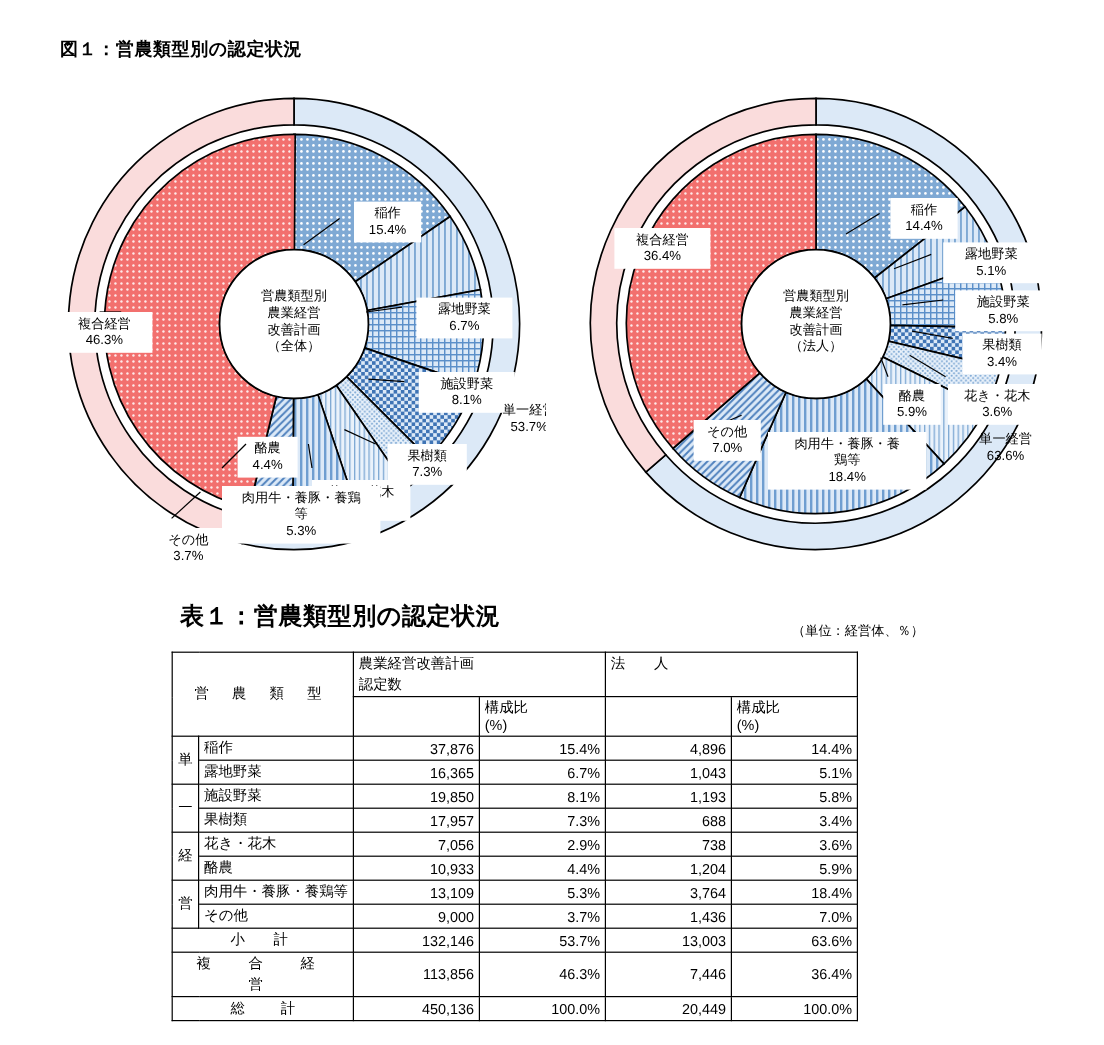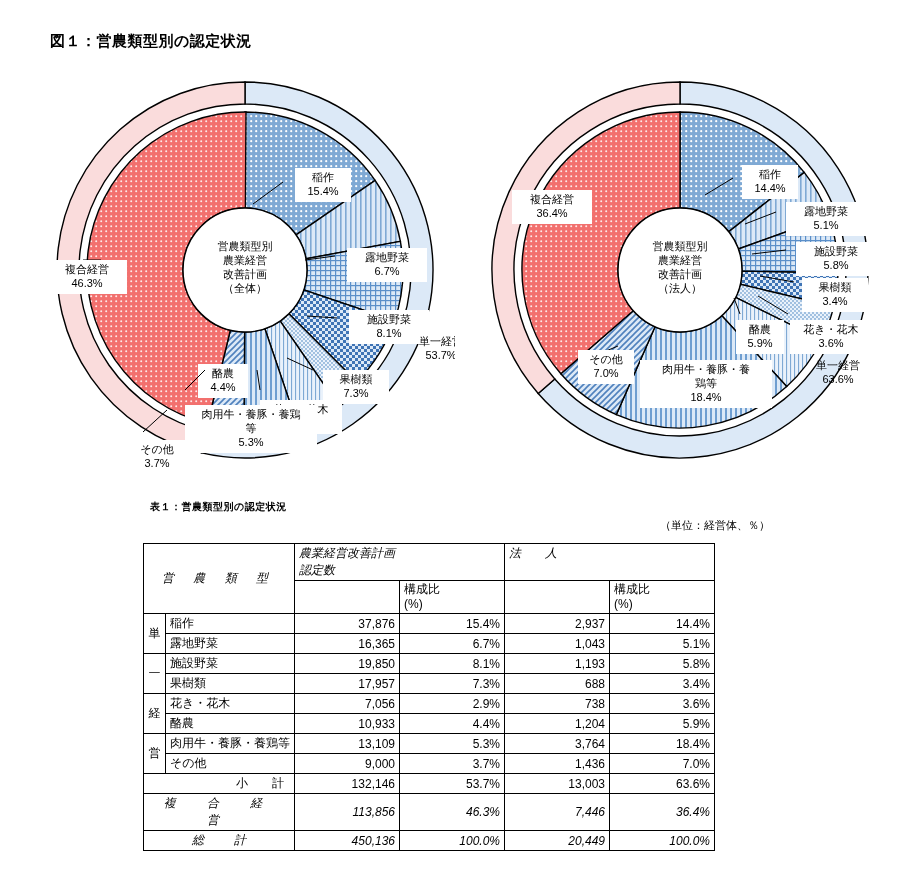--- a/index.html
+++ b/index.html
@@ -15,21 +15,21 @@
     position:absolute; left:50px; top:32px;
     font-size:15px; font-weight:bold; letter-spacing:.5px;
   }
   .charts{position:absolute;left:0;top:70px;width:920px;height:420px;}
   .chart-box{position:absolute;top:0;}
   #chart-left{left:55px;}
   #chart-right{left:490px;}
 
   .tbl-title{
     position:absolute; left:150px; top:500px;
-    font-size:10px; font-weight:bold; letter-spacing:.5px;
+    font-size:20px; font-weight:bold; letter-spacing:.5px;
   }
   .unit-note{
     position:absolute; left:660px; top:518px;
     font-size:11px;
     font-family:Liberation Serif, serif;
   }
   table.data{
     position:absolute; left:143px; top:543px;
     border-collapse:collapse;
     font-size:12px;
@@ -45,21 +45,21 @@
   .c-type{width:120px;text-align:left;}
   .c-vert{width:22px;text-align:center;vertical-align:middle;}
   .c-num{width:105px;text-align:right;}
   .c-pct{width:105px;text-align:right;}
   .hdr-type{height:84px;text-align:center;vertical-align:middle;letter-spacing:8px;}
   .hdr-top{text-align:left;vertical-align:top;height:44px;}
   .hdr-top-c{text-align:left;vertical-align:top;height:44px;padding-left:10px;letter-spacing:6px;}
   .hdr-sub{text-align:left;vertical-align:middle;height:40px;line-height:1.25;}
   .thick-l{border-left:2px solid #000;margin-left:40px;}
   .thick-r{border-right:2px solid #000;}
-  .thick-t{border-top:2px solid #000;font-style:italic;}
+  .thick-t{border-top:2px solid #000;}
   .thick-b{border-bottom:2px solid #000;}
   .nowrap{white-space:nowrap;}
   text{font-family:"Liberation Sans","DejaVu Sans",sans-serif;}
 </style>
 </head>
 <body>
 
 <div class="fig-title">図１：営農類型別の認定状況</div>
 
 <div class="charts">
@@ -345,21 +345,21 @@
         <div>(%)</div>
       </td>
     </tr>
   </thead>
   <tbody id="tbody">
       <tr>
       <td class="c-vert thick-l" rowspan="2">単</td>
       <td class="c-type nowrap">稲作</td>
       <td class="c-num">37,876</td>
       <td class="c-pct">15.4%</td>
-      <td class="c-num thick-l">2,937</td>
+      <td class="c-num thick-l">4,896</td>
       <td class="c-pct thick-r">14.4%</td>
     </tr>
       <tr>
 
       <td class="c-type nowrap">露地野菜</td>
       <td class="c-num">16,365</td>
       <td class="c-pct">6.7%</td>
       <td class="c-num thick-l">1,043</td>
       <td class="c-pct thick-r">5.1%</td>
     </tr>
@@ -405,21 +405,21 @@
     </tr>
       <tr>
 
       <td class="c-type nowrap">その他</td>
       <td class="c-num">9,000</td>
       <td class="c-pct">3.7%</td>
       <td class="c-num thick-l">1,436</td>
       <td class="c-pct thick-r">7.0%</td>
     </tr>
       <tr>
-      <td class="thick-l" colspan="2" style="text-align:right;letter-spacing:6px;">小　計</td>
+      <td class="thick-l" colspan="2" style="text-align:center;letter-spacing:6px;">小　計</td>
       <td class="c-num">132,146</td>
       <td class="c-pct">53.7%</td>
       <td class="c-num thick-l">13,003</td>
       <td class="c-pct thick-r">63.6%</td>
     </tr>
       <tr>
       <td class="thick-l thick-t" colspan="2" style="text-align:center;padding-left:6px;letter-spacing:14px;">複 合 経 営</td>
       <td class="c-num thick-t">113,856</td>
       <td class="c-pct thick-t">46.3%</td>
       <td class="c-num thick-l thick-t">7,446</td>

